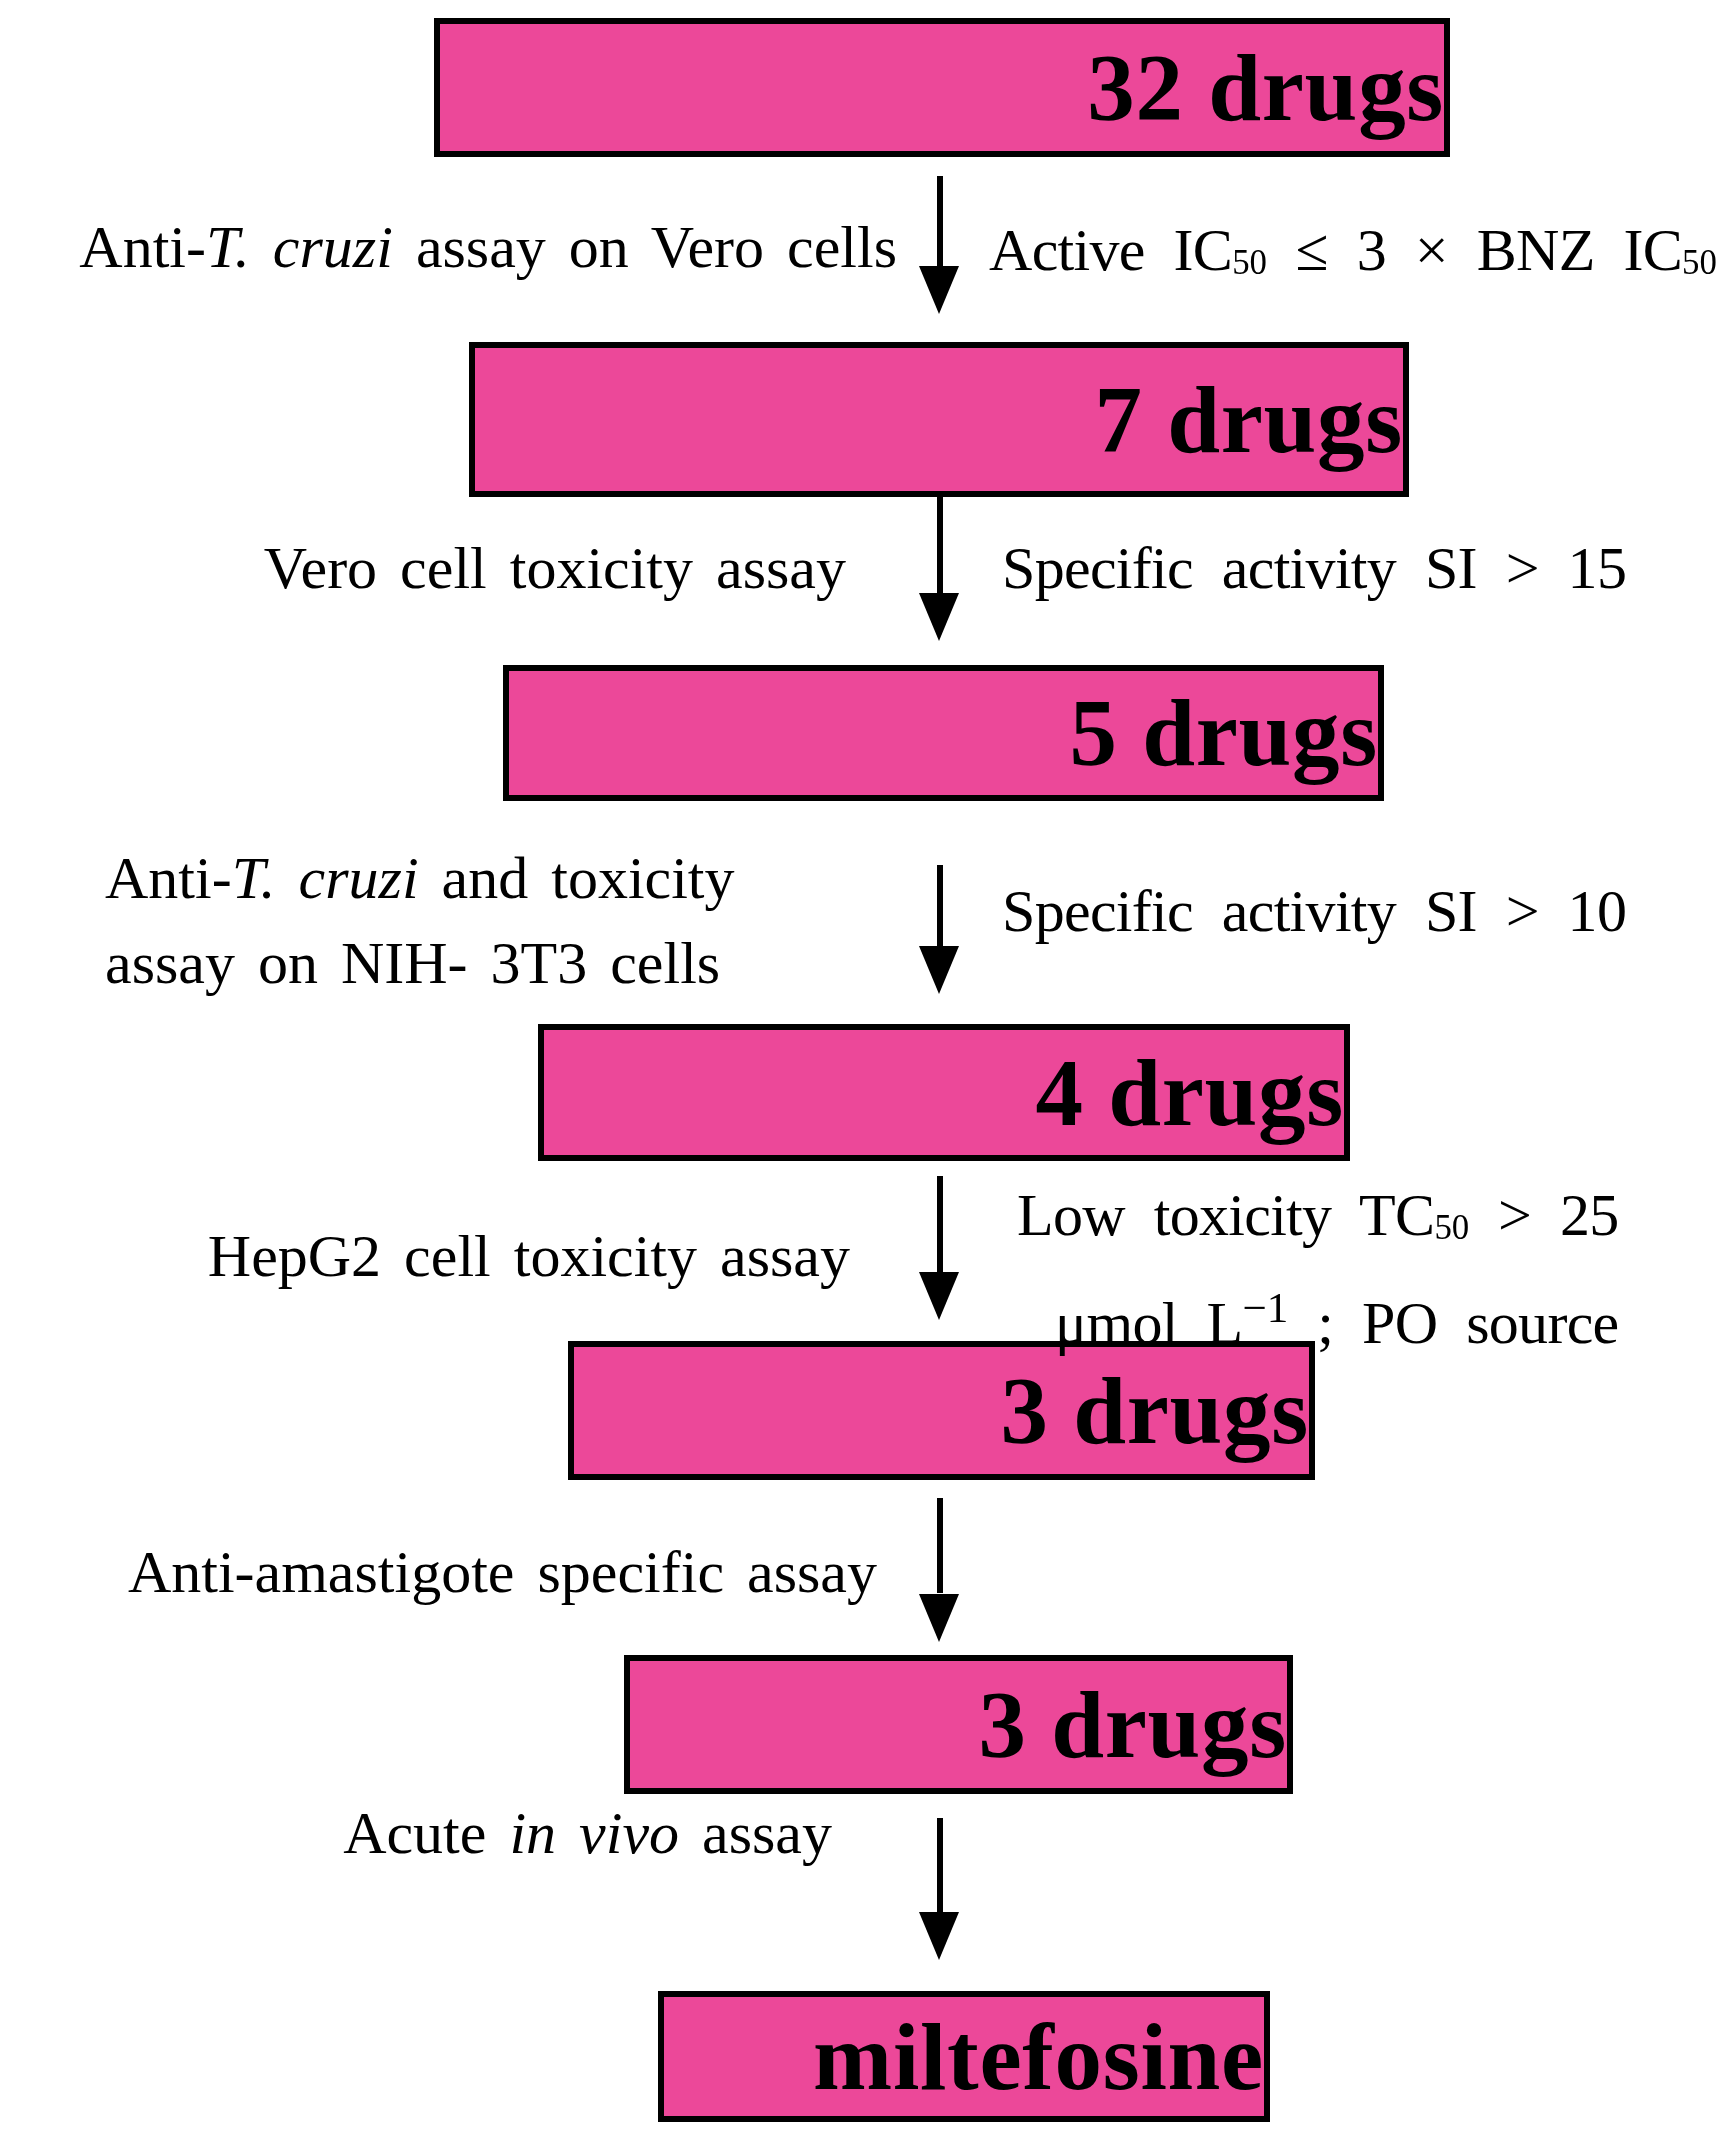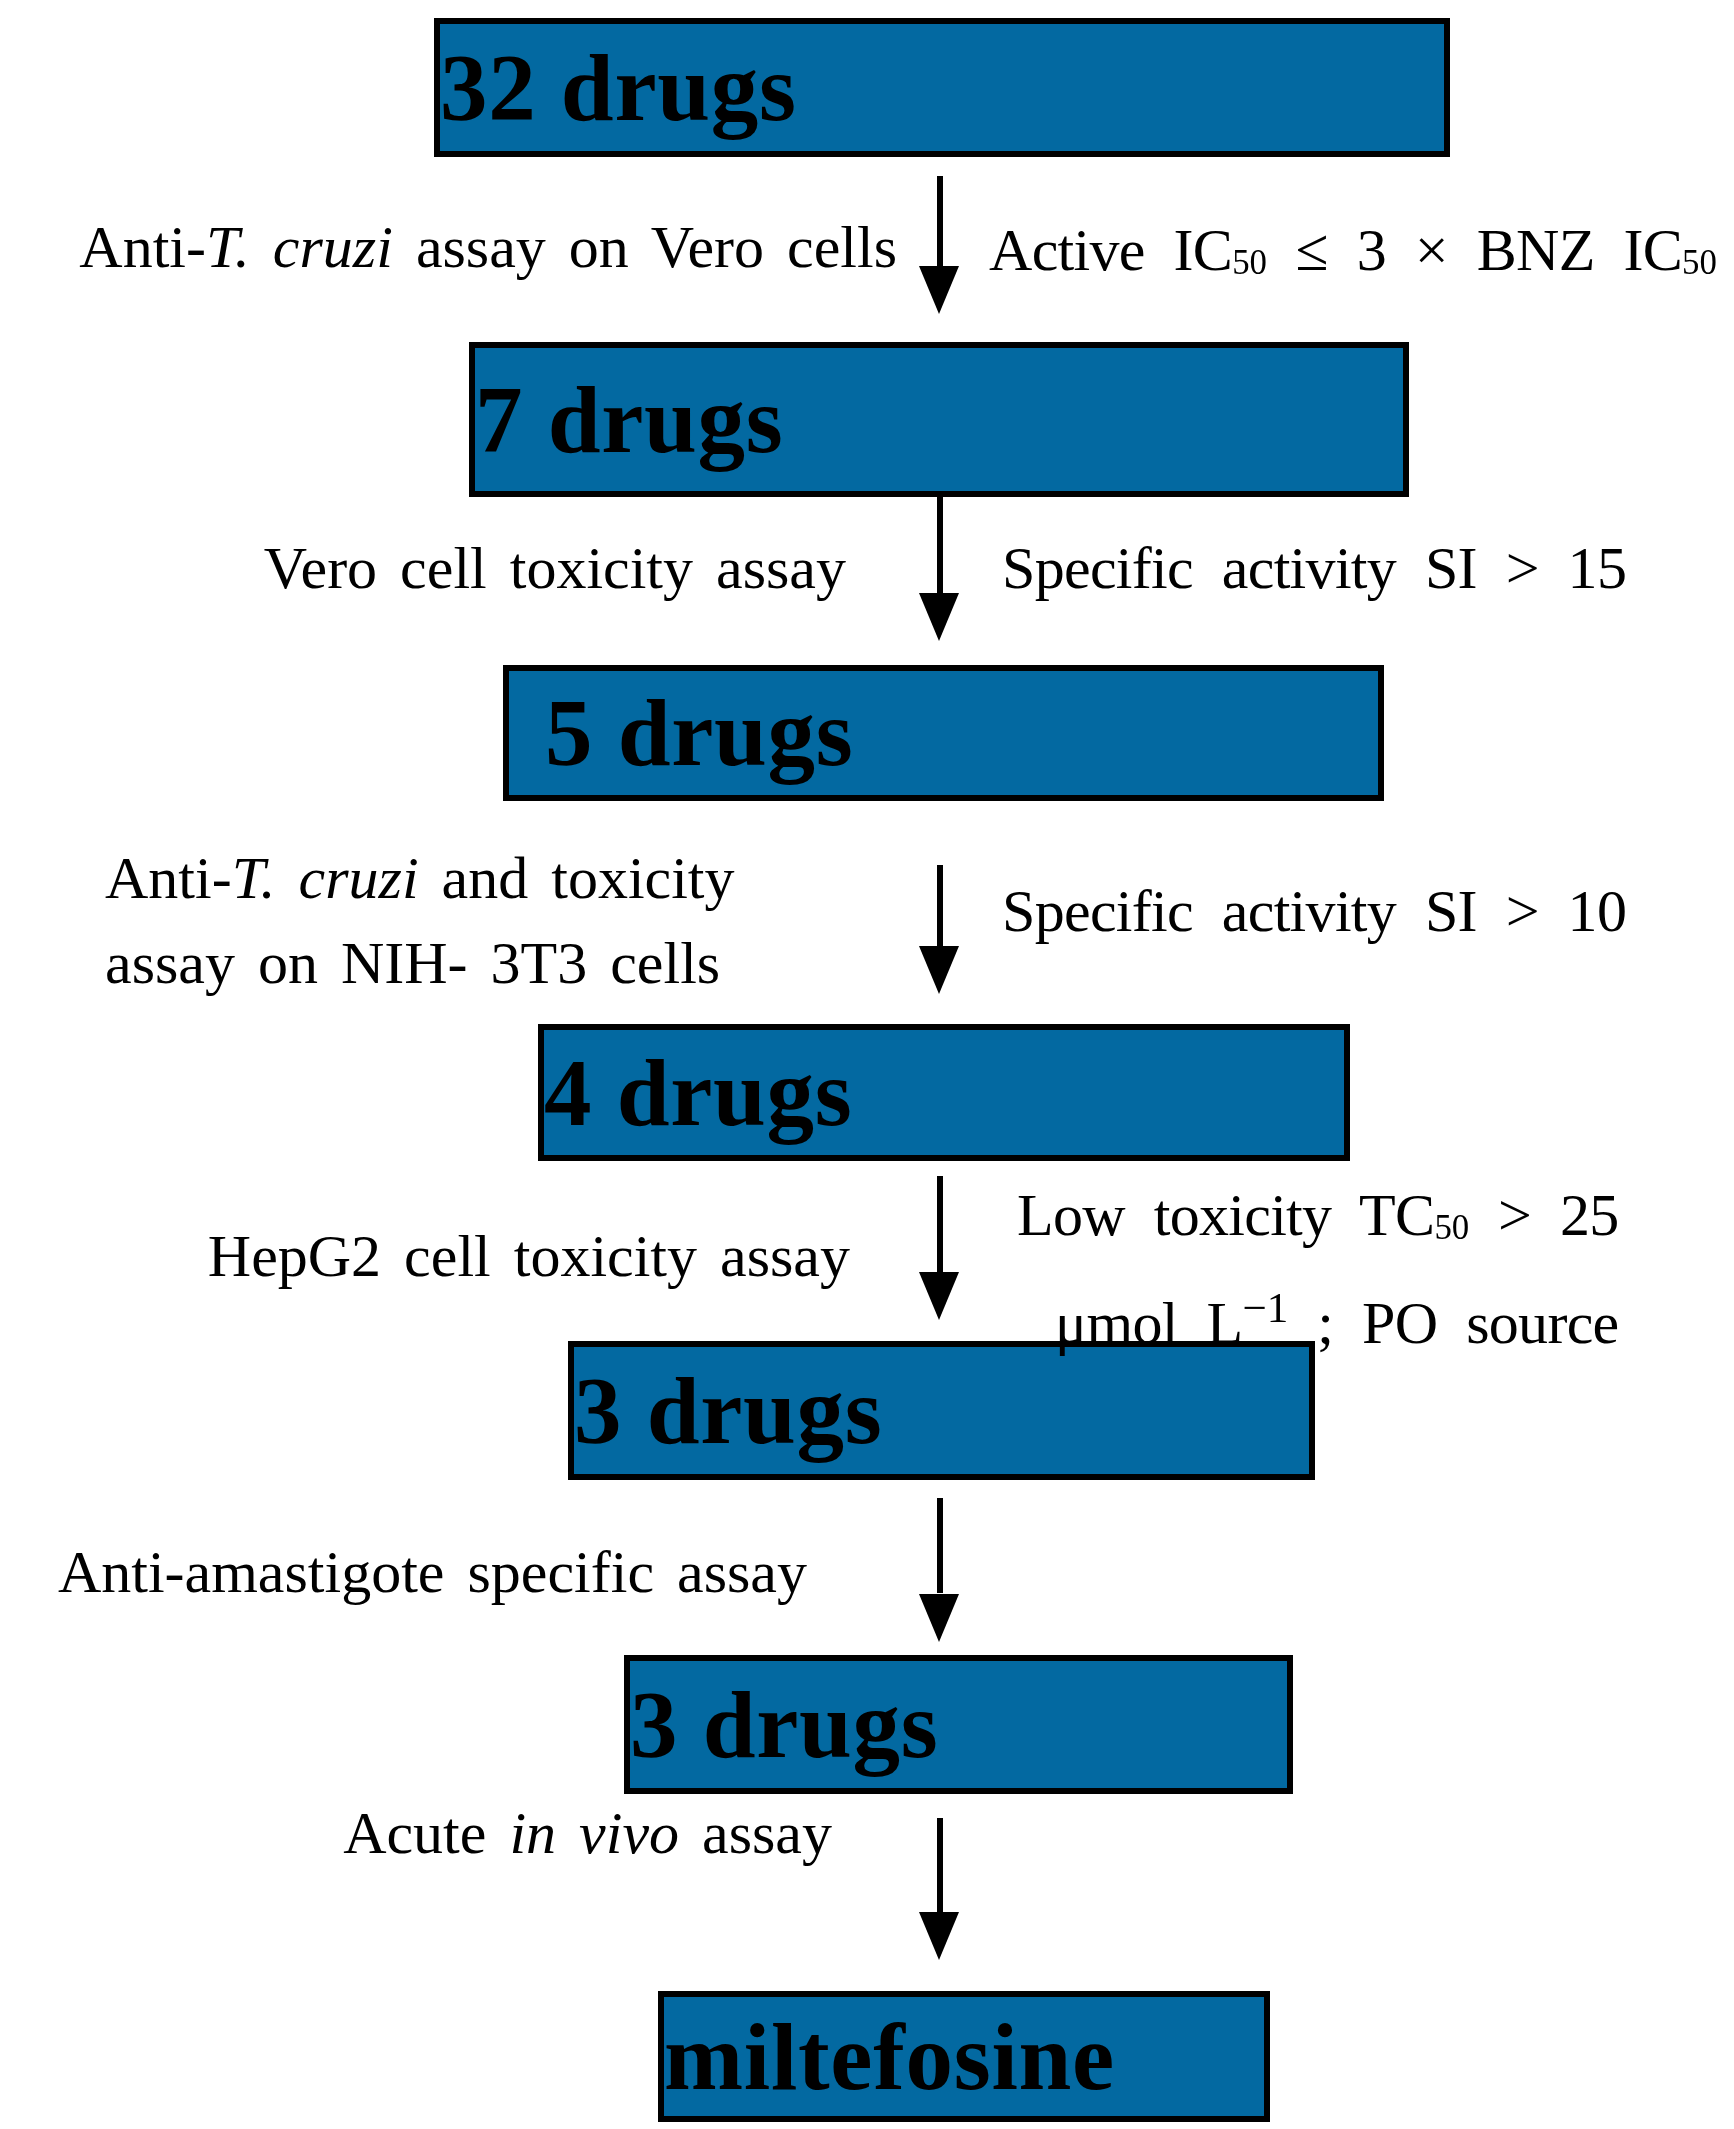--- a/index.html
+++ b/index.html
@@ -6,24 +6,24 @@
   #canvas{
     position:relative;
     width:1735px;height:2129px;
     background:#ffffff;
     font-family:"Liberation Serif","DejaVu Serif",serif;
     color:#000;
     overflow:hidden;
   }
   .fbox{
     position:absolute;
-    background:#0369a1;
+    background:#ec4899;
     border:6px solid #000;
     box-sizing:border-box;
-    display:flex;align-items:center;justify-content:flex-start;
+    display:flex;align-items:center;justify-content:flex-end;
   }
   .fbox .bxt{
     font-size:95px;
     font-weight:bold;
     letter-spacing:0.7px;
     white-space:nowrap;
   }
   .stem{
     position:absolute;
     width:6px;left:937px;
@@ -140,21 +140,21 @@
   </div>
 
   <div class="lbl left" style="right:885px;top:1214px;">
     <span>HepG2 cell toxicity assay</span>
   </div>
   <div class="lbl right" style="left:1017px;top:1175px;line-height:80px;">
     <span class="ln"><span>Low toxicity  TC</span><span class="sb">50</span><span> &gt; 25</span></span>
     <span class="ln"><span>μmol L</span><span class="sp">−1</span><span> ; PO source</span></span>
   </div>
 
-  <div class="lbl left" style="right:928px;top:1530px;">
+  <div class="lbl left" style="right:858px;top:1530px;">
     <span>Anti-amastigote specific assay</span>
   </div>
 
   <div class="lbl left" style="right:903px;top:1791px;">
     <span>Acute </span><span class="it">in vivo</span><span> assay</span>
   </div>
 
 </div>
 
 

